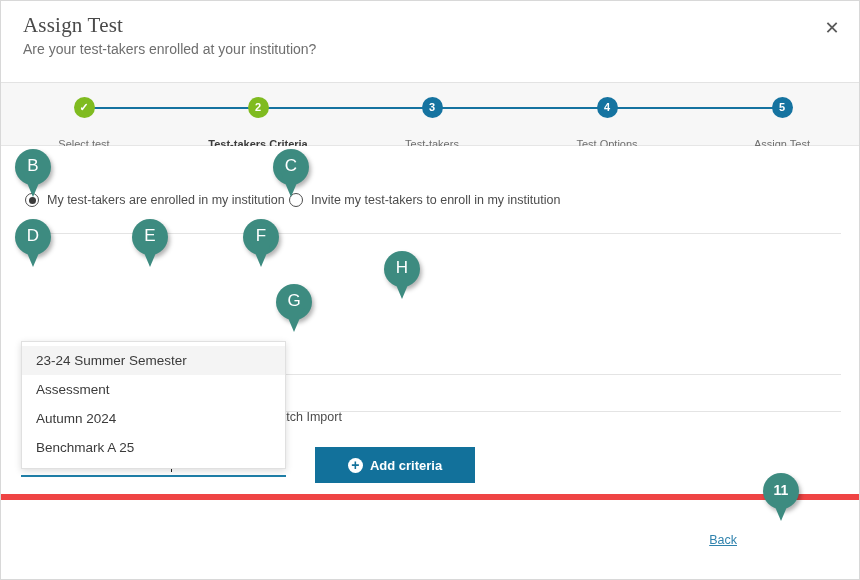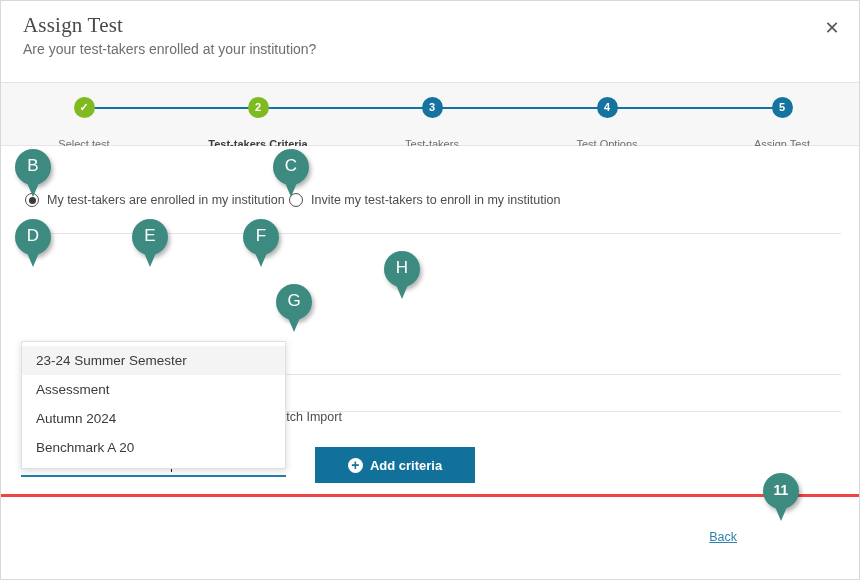--- a/index.html
+++ b/index.html
@@ -252,21 +252,21 @@
     color: #4c4c4c;
   }
   .students-line b { color: #2c2c2c; }
 
   
   .footer {
     position: absolute;
     left: 0; top: 493px;
     width: 100%; height: 86px;
     background: #ffffff;
-    border-top: 3px solid #ef4444;
+    border-top: 6px solid #ef4444;
   }
   .back-link {
     position: absolute;
     right: 122px; top: 33px;
     font-size: 12.5px;
     color: #2f82ad;
     text-decoration: underline;
     cursor: pointer;
   }
   .next-btn {
@@ -403,21 +403,21 @@
     <div class="students-line">
       <span>Number of students:</span>
       <b>2</b>
     </div>
     <div class="hr" style="left:20px; top:265px; width:820px;"></div>
 
     <div class="dropdown" style="top:195px;">
       <div class="dd-item hl">23-24 Summer Semester</div>
       <div class="dd-item">Assessment</div>
       <div class="dd-item">Autumn 2024</div>
-      <div class="dd-item">Benchmark A 20</div>
+      <div class="dd-item">Benchmark A 25</div>
     </div>
 
   </div>
 
   <div class="footer">
     <a class="back-link">Back</a>
   </div>
 
   <div class="pin" style="left:14px; top:148px;">
     <div class="bulb"></div>

